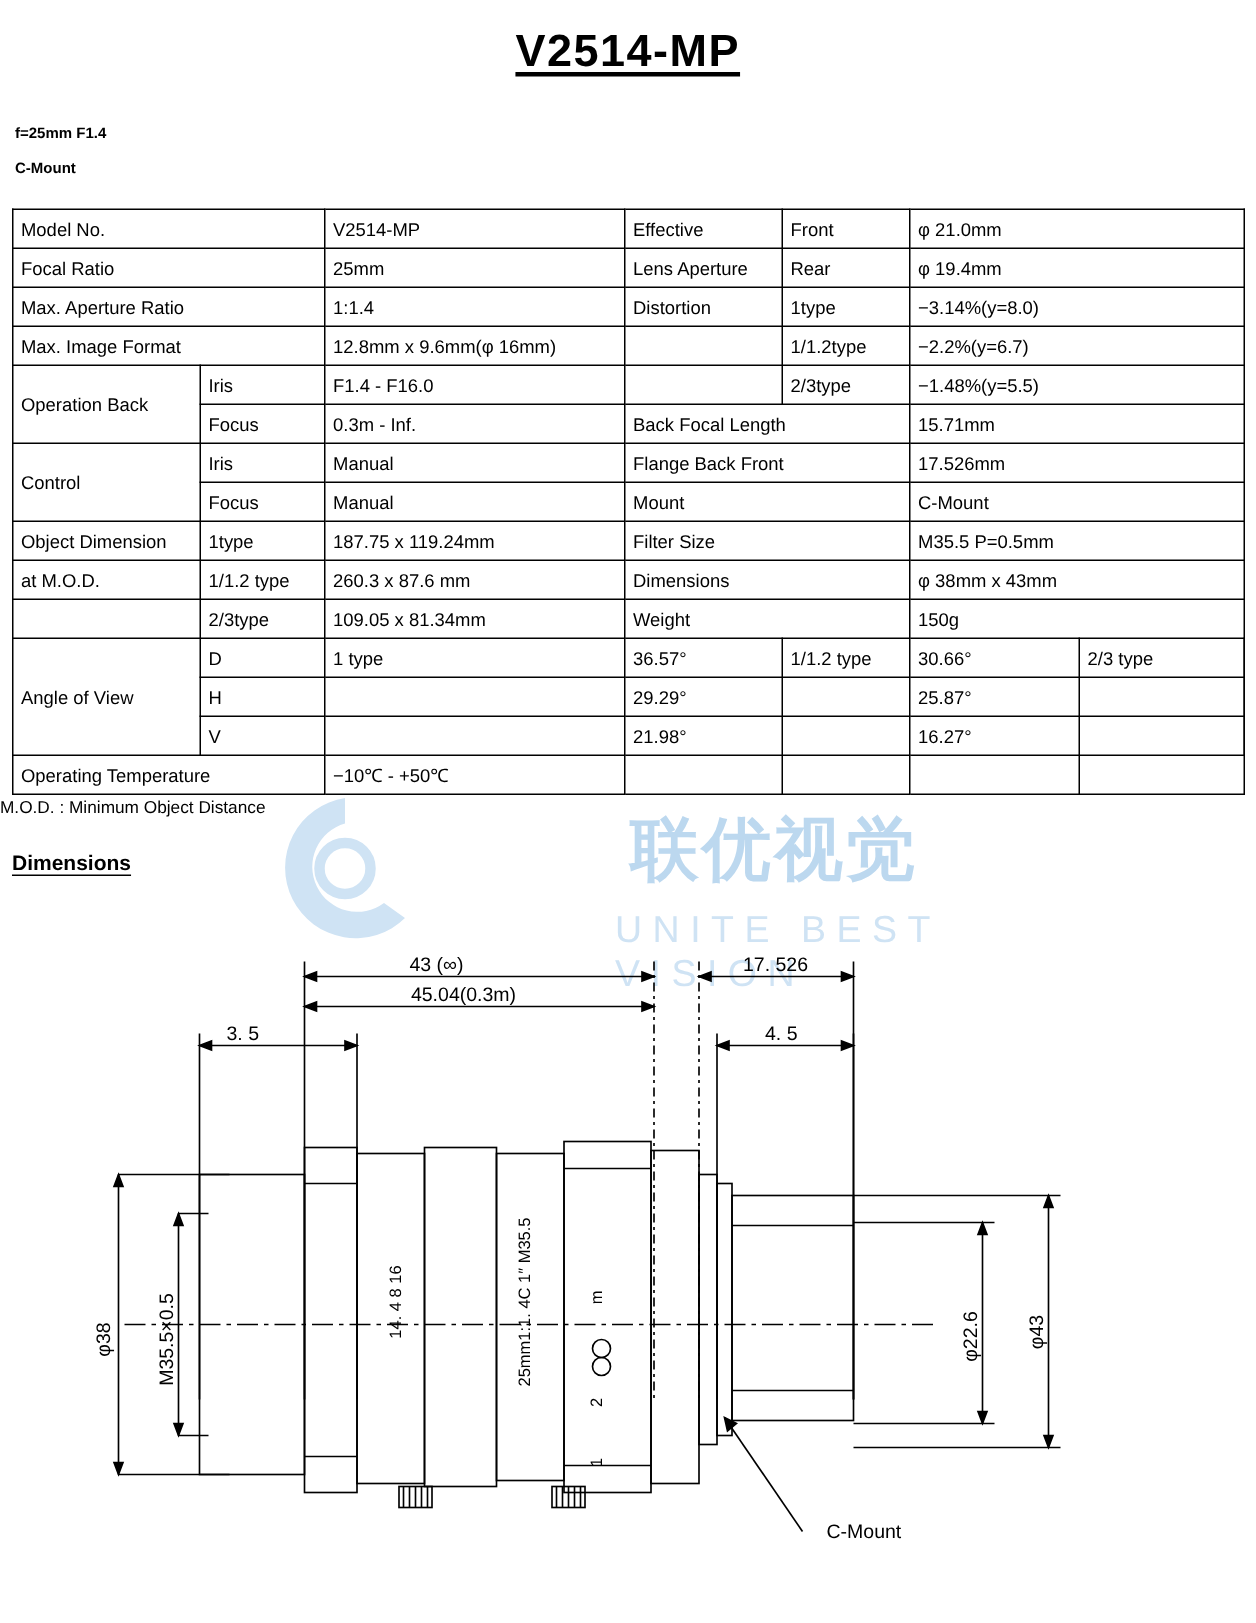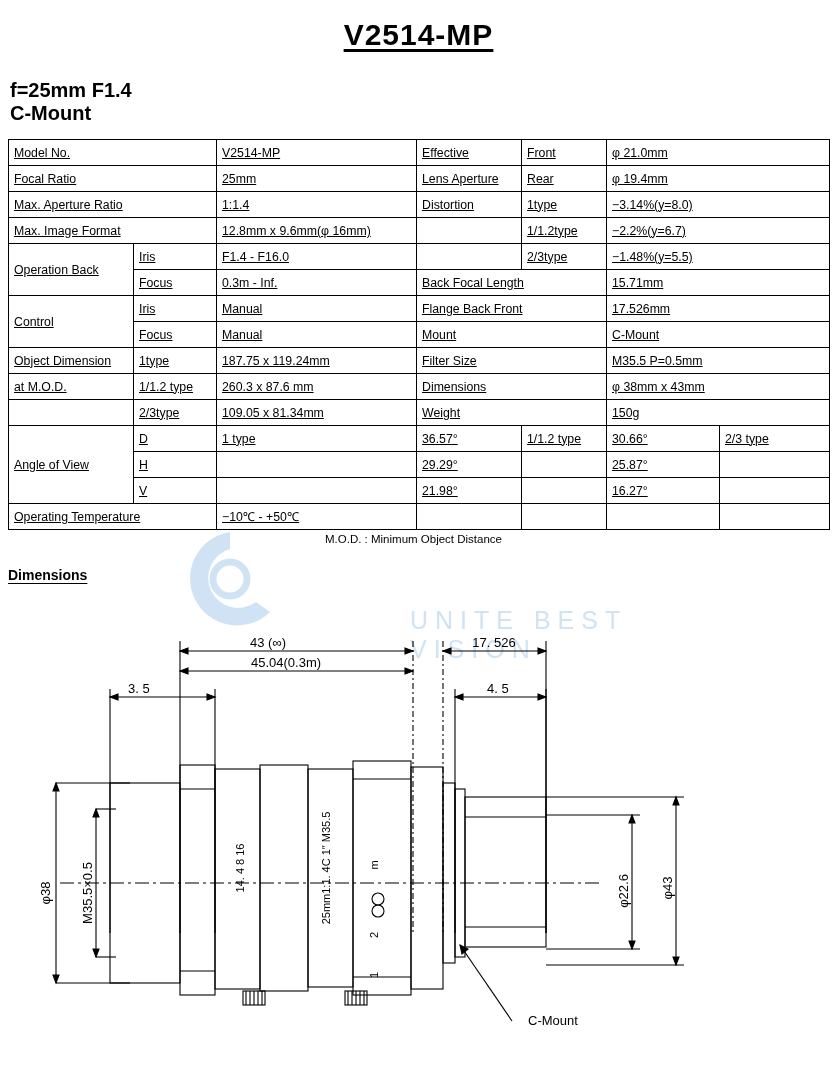--- a/index.html
+++ b/index.html
@@ -27,31 +27,30 @@
     font-weight: bold;
     letter-spacing: 1px;
     margin-top: 18px;
     text-decoration: underline;
     text-underline-offset: 4px;
   }
   
   .subtitle {
     margin-top: 28px;
     margin-left: 10px;
-    font-size: 20px;
+    font-size: 10px;
     font-weight: bold;
     line-height: 20px;
   }
   .subtitle div { margin-bottom: 3px; }
 
   
   .spec-wrap {
     margin: 16px 6px 0 8px;
     position: relative;
-    text-decoration: underline;
   }
   table.spec {
     border-collapse: collapse;
     width: 821px;
     table-layout: fixed;
     font-size: 12.3px;
   }
   table.spec td {
     border: 1px solid #000;
     padding: 4px 5px;
@@ -96,41 +95,42 @@
   }
   .wm-logo {
     position: absolute;
     left: 40px;
     top: 8px;
     width: 140px;
     height: 110px;
   }
 
   .mod-note {
-    text-align: center;
+    text-align: left;
     font-size: 11.5px;
     margin-right: 10px;
     margin-top: 3px;
     position: relative;
     z-index: 2;
   }
 
   .dim-heading {
     margin-left: 8px;
     margin-top: 22px;
     font-size: 14px;
     font-weight: bold;
     text-decoration: underline;
     text-underline-offset: 3px;
     position: relative;
     z-index: 2;
   }
   .drawing {
     margin-top: 10px;
     position: relative;
+    padding-left: 23px;
   }
   .spec-table-pos { position: relative; z-index: 2; background: transparent; }
   table.spec td { background: transparent; }
 </style>
 </head>
 <body>
 
 <div class="page">
 
   <div class="title">V2514-MP</div>
@@ -138,20 +138,21 @@
   <div class="subtitle">
     <div>f=25mm  F1.4</div>
     <div>C-Mount</div>
   </div>
 
   <div class="watermark">
     <svg class="wm-logo" viewBox="0 0 140 110">
       <path d="M70 8 A47 47 0 1 0 110 88 L96 78 A30 30 0 1 1 70 25 Z" fill="#cfe3f4"></path>
       <circle cx="70" cy="55" r="17" fill="none" stroke="#cfe3f4" stroke-width="7"></circle>
     </svg>
+    <div class="wm-text">联优视觉</div>
     <div class="wm-sub">UNITE BEST VISION</div>
   </div>
 
   <div class="spec-wrap spec-table-pos">
     <table class="spec">
       <colgroup>
         <col style="width:125px">
         <col style="width:83px">
         <col style="width:200px">
         <col style="width:105px">

